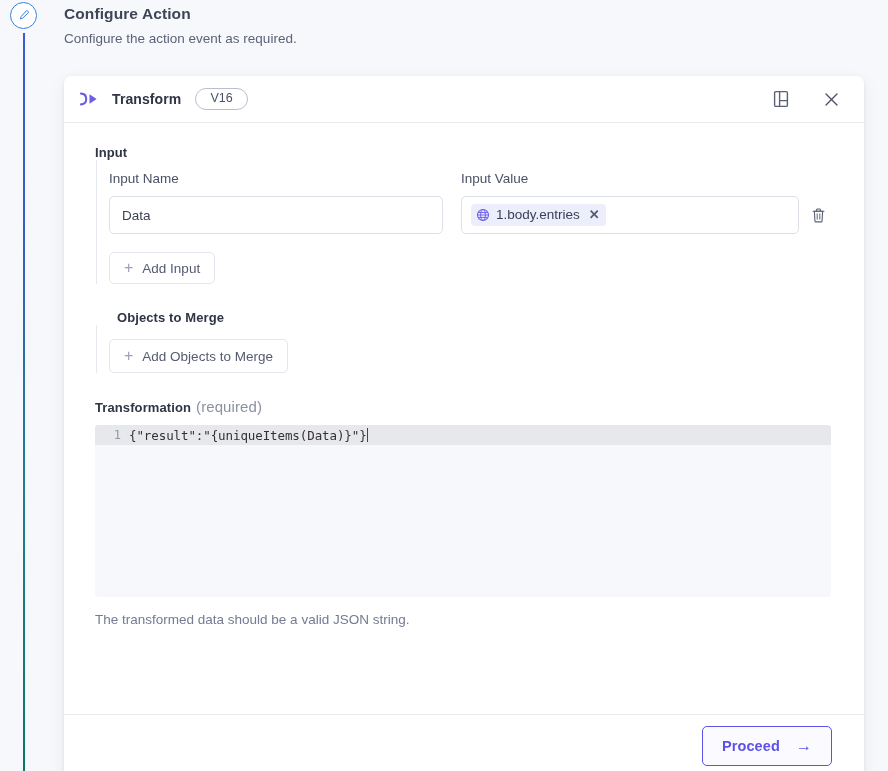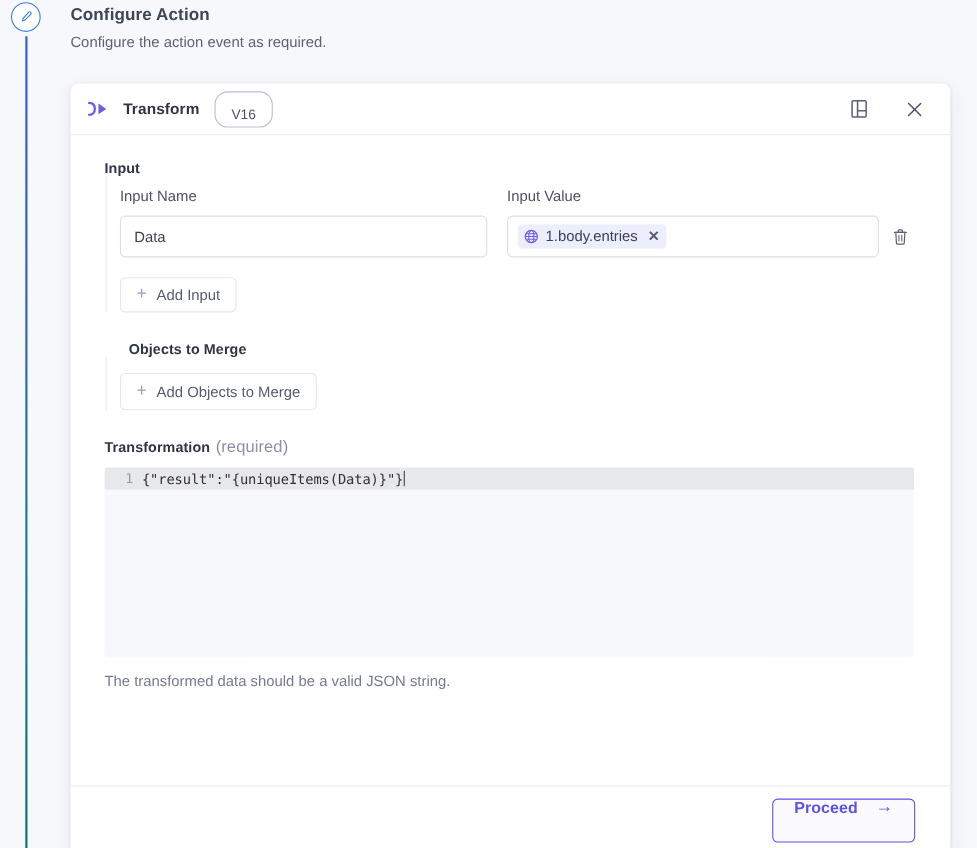--- a/index.html
+++ b/index.html
@@ -89,21 +89,21 @@
   .ch-title {
     font-size: 14px;
     font-weight: bold;
     color: #2f3446;
     letter-spacing: 0.1px;
   }
   .ch-badge {
     margin-left: 14px;
     border: 1px solid #b9bfd0;
     border-radius: 12px;
-    padding: 13px 14px 4px;
+    padding: 2px 14px 4px;
     font-size: 12.5px;
     color: #4b5166;
     line-height: 14px;
   }
   .ch-spacer { flex: 1 1 auto; }
   .ch-btn {
     width: 30px; height: 30px;
     display: flex; align-items: center; justify-content: center;
     cursor: pointer;
   }
@@ -263,21 +263,21 @@
     flex: 0 0 62px;
     height: 62px;
     border-top: 1px solid #e9ebf1;
     display: flex;
     align-items: center;
     justify-content: flex-end;
     padding-right: 32px;
   }
   .proceed {
     display: inline-flex;
-    align-items: flex-start;
+    align-items: center;
     gap: 16px;
     height: 40px;
     padding: 0 19px;
     border: 1.4px solid #5b52e8;
     border-radius: 5px;
     background: #fbfaff;
     color: #5b52e8;
     font-size: 14.5px;
     font-weight: bold;
     cursor: pointer;

